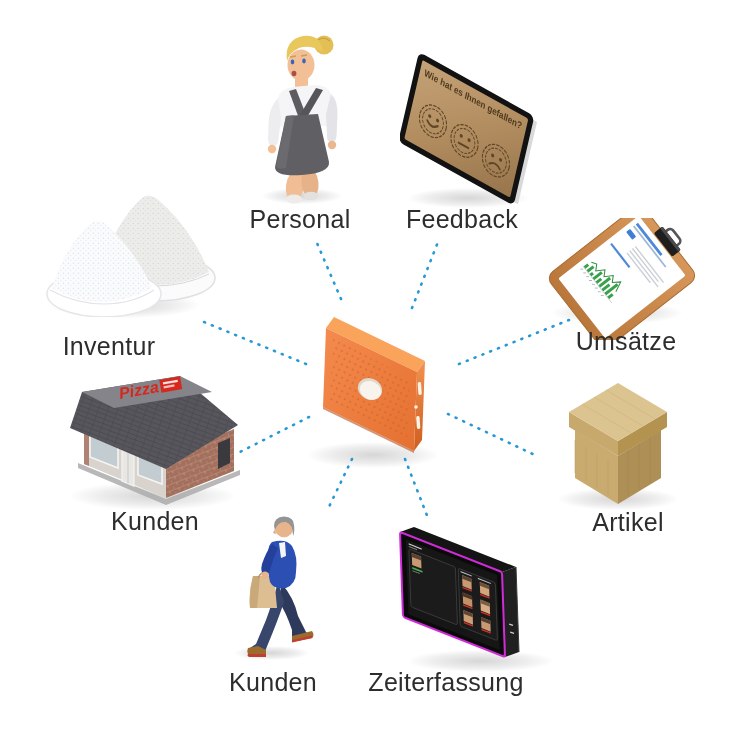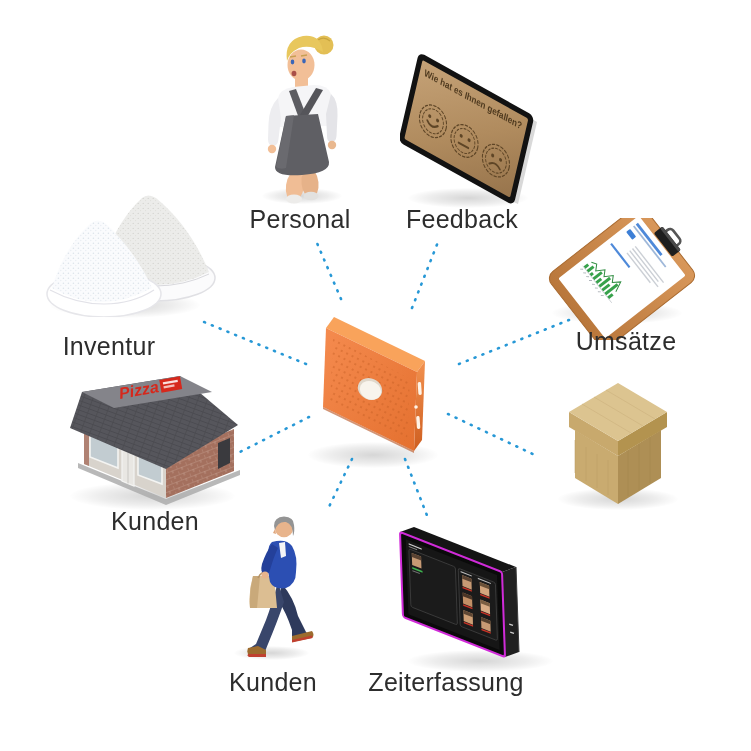--- a/index.html
+++ b/index.html
@@ -350,16 +350,17 @@
         <rect x="115" y="112" width="4" height="1.4" transform="rotate(20 117 113)"></rect>
       </g>
     </svg>
   </div>
 
   <div class="node-label" style="left:190px;top:204px">Personal</div>
   <div class="node-label" style="left:352px;top:204px">Feedback</div>
   <div class="node-label" style="left:516px;top:326px">Umsätze</div>
   <div class="node-label" style="left:-1px;top:331px">Inventur</div>
   <div class="node-label" style="left:45px;top:506px">Kunden</div>
+  <div class="node-label" style="left:518px;top:507px">Artikel</div>
   <div class="node-label" style="left:163px;top:667px">Kunden</div>
   <div class="node-label" style="left:336px;top:667px">Zeiterfassung</div>
 
 </div>
 
 </body></html>

